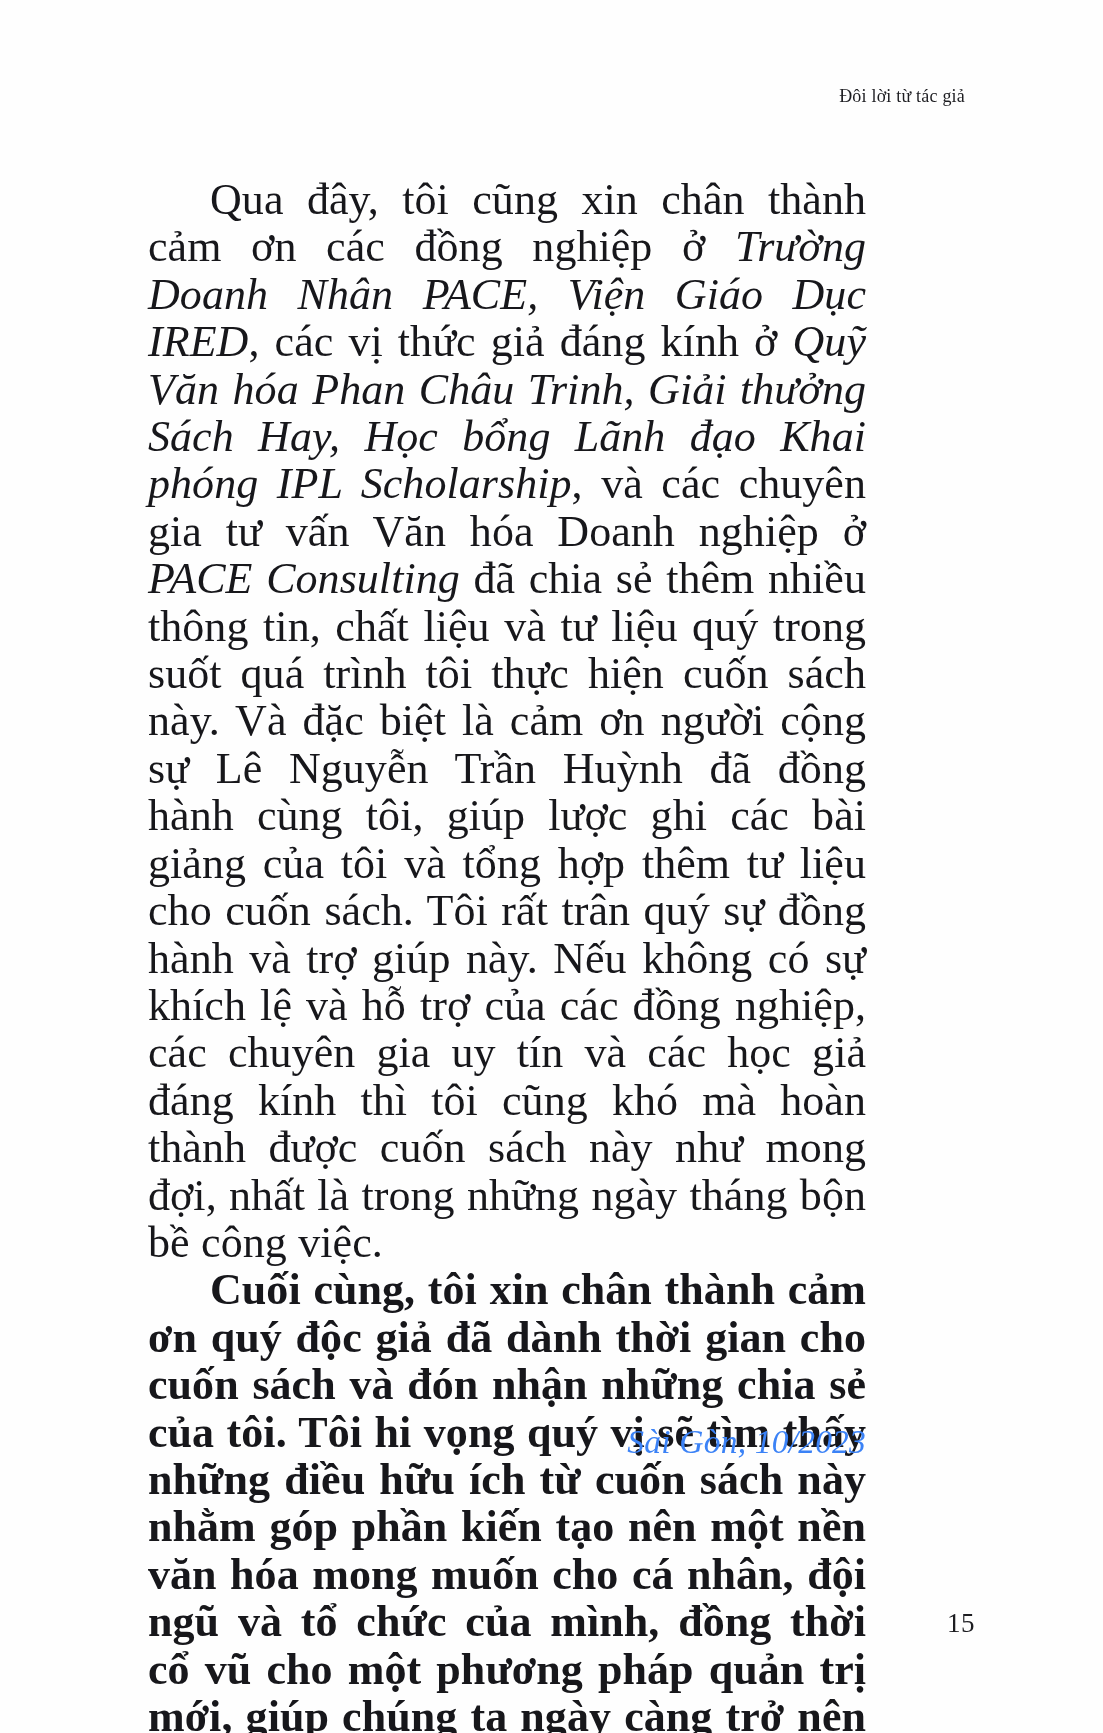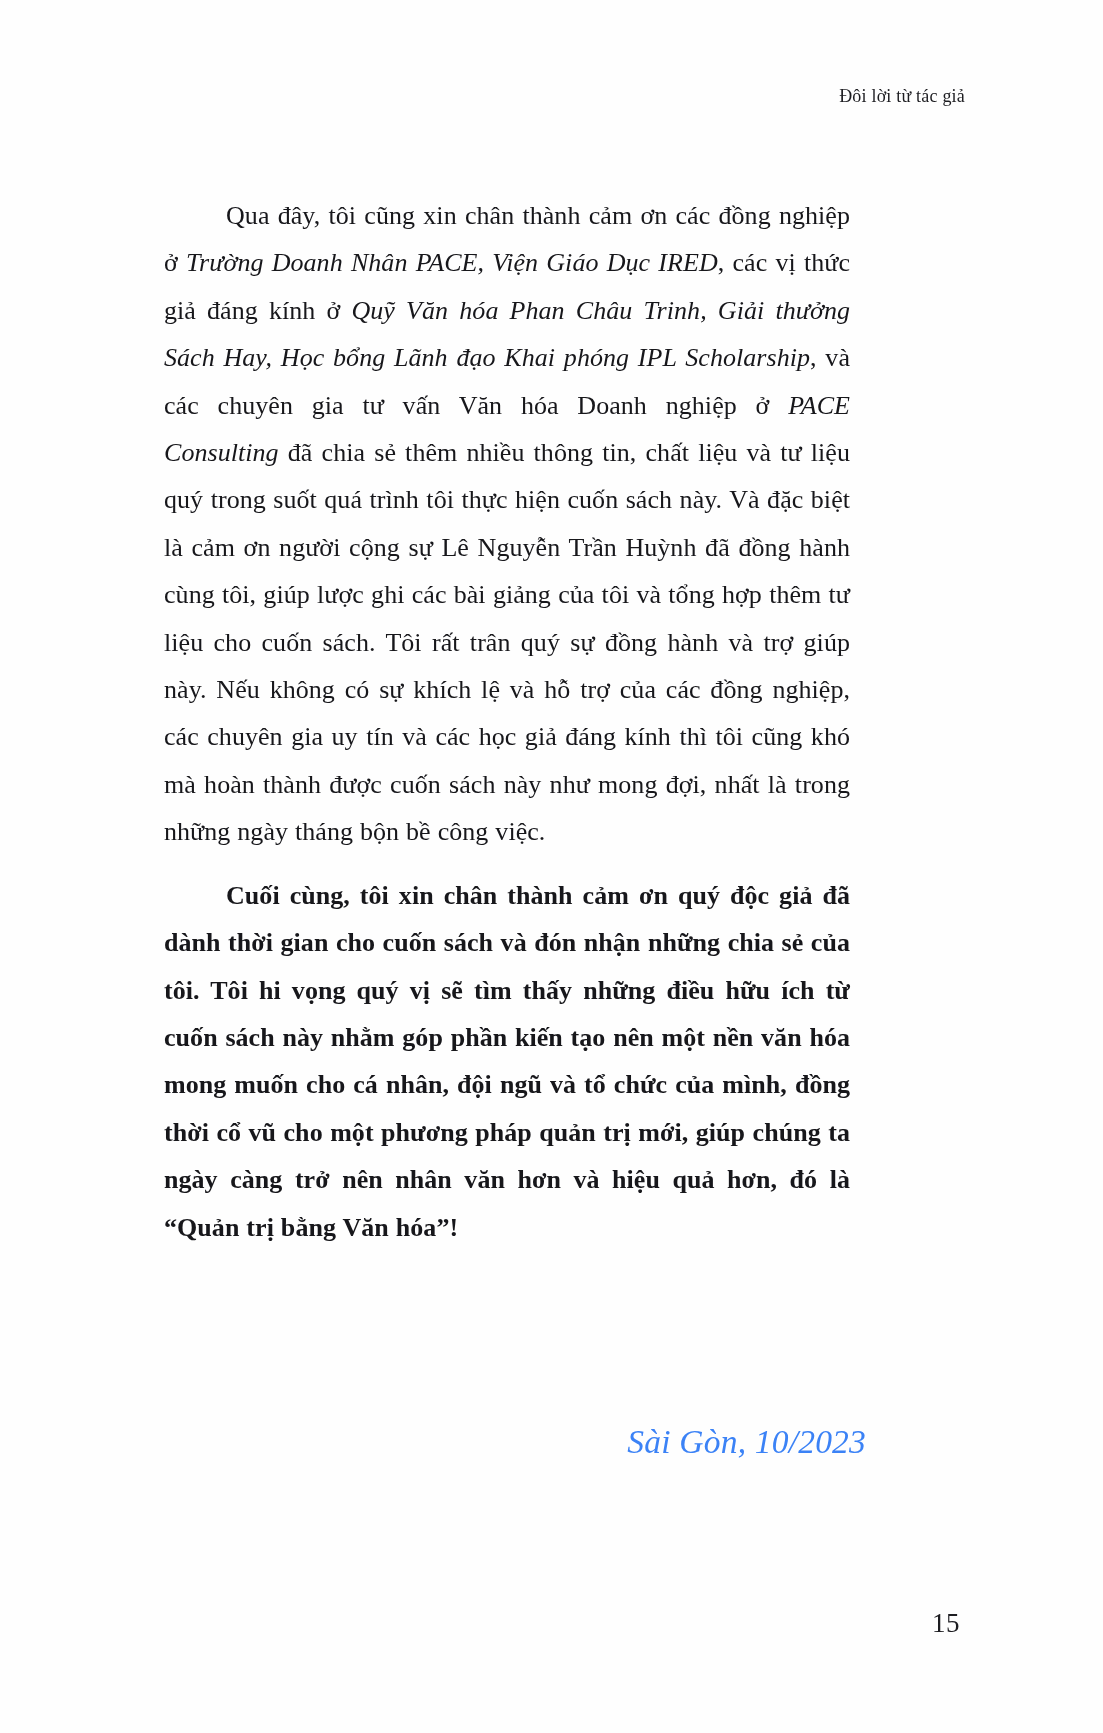--- a/index.html
+++ b/index.html
@@ -37,22 +37,22 @@
 
   
   .textblock {
     position: absolute;
     left: 148px;
     top: 176px;
     width: 718px;
   }
 
   p.body-par {
-    margin: 16px;
-    font-size: 26px;
+    margin: 0;
+    font-size: 44px;
     line-height: 47.4px;
     text-align: justify;
     text-justify: inter-word;
     text-indent: 62px;
     color: #17171b;
     letter-spacing: 0.05px;
     word-spacing: 0.4px;
     
   }
   p.body-par + p.body-par {
@@ -80,21 +80,21 @@
     letter-spacing: 0.2px;
   }
   .signature .author {
     display: block;
     letter-spacing: 0.2px;
   }
 
   
   .folio {
     position: absolute;
-    right: 143px;
+    right: 128px;
     top: 1608px;
     font-size: 27px;
     color: #1d1d21;
     letter-spacing: 0.5px;
   }
 </style>
 </head>
 <body>
 
 <div class="page">

